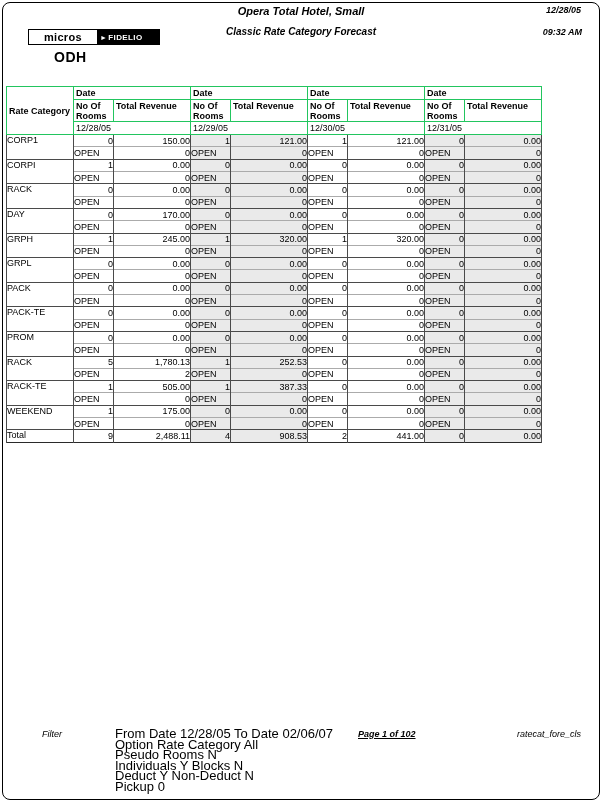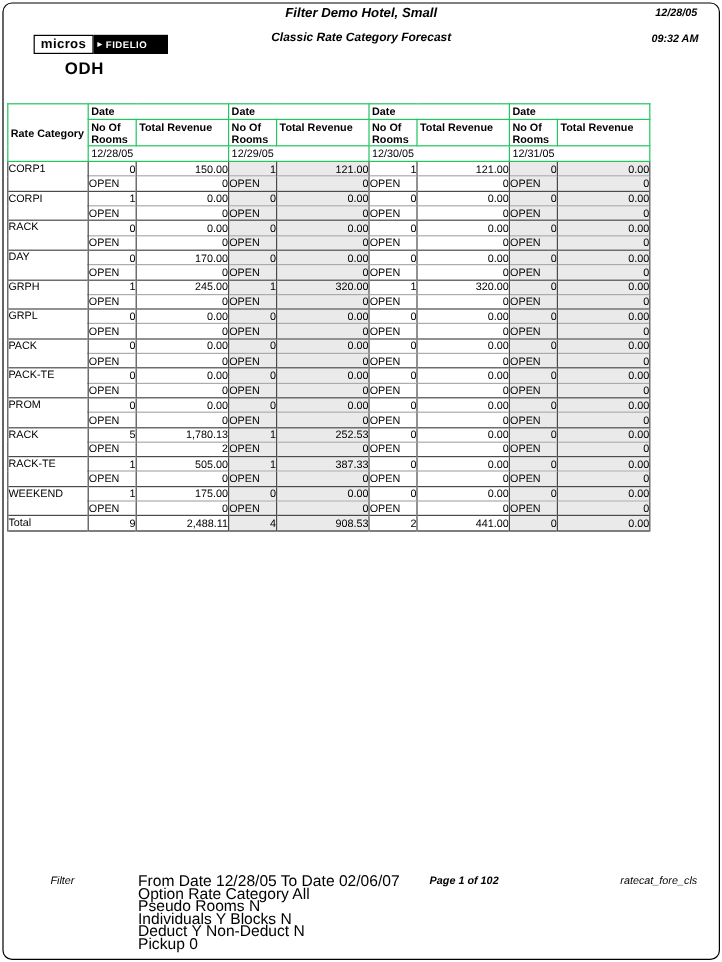--- a/index.html
+++ b/index.html
@@ -7,21 +7,21 @@
     width:602px;height:802px;position:relative;background:#fff;
     font-family:"Liberation Sans","DejaVu Sans",sans-serif;color:#000;
     -webkit-font-smoothing:antialiased;
   }
   .page-frame{position:absolute;left:2px;top:2px;width:596px;height:796px;
     border:1px solid #000;border-radius:8px;pointer-events:none;}
 
   
   .logo{position:absolute;left:28px;top:29px;display:flex;align-items:stretch;height:16px;}
   .logo-micros{border:1px solid #000;background:#fff;font-weight:bold;font-size:11px;
-    line-height:14px;padding:0 5px;letter-spacing:.3px;}
+    line-height:14px;padding:0 15px;letter-spacing:.3px;}
   .logo-fidelio{background:#000;color:#fff;font-weight:bold;font-size:8px;
     display:flex;align-items:center;padding:0 17px 0 2px;letter-spacing:.4px;}
   .logo-arrow{font-size:7px;margin-right:1px;line-height:1;}
   .odh{position:absolute;left:54px;top:49px;font-size:14px;font-weight:bold;letter-spacing:.5px;}
   .hotel-name{position:absolute;top:5px;left:0;width:100%;text-align:center;
     font-size:11px;font-weight:bold;font-style:italic;}
   .report-title{position:absolute;top:26px;left:0;width:100%;text-align:center;
     font-size:10px;font-weight:bold;font-style:italic;}
   .print-date{position:absolute;top:5px;right:21px;font-size:9px;font-weight:bold;font-style:italic;}
   .print-time{position:absolute;top:27px;right:20px;font-size:9px;font-weight:bold;font-style:italic;}
@@ -45,37 +45,37 @@
   td.cat{padding-left:2px;vertical-align:top;padding-top:1px;}
   td.num{text-align:right;padding-right:3px;}
   td.rooms{padding-right:5px;}
   td.open-val{padding-right:0;}
   td.open-label{padding-left:1px;}
   td.band{background:#eaeaea;}
 
   
   .filter-label{position:absolute;left:42px;top:729px;font-size:9px;font-style:italic;}
   .filter-lines{position:absolute;left:115px;top:729px;font-size:13px;line-height:10.5px;}
-  .page-info{position:absolute;left:358px;top:729px;font-size:9px;font-weight:bold;font-style:italic;}
+  .page-info{position:absolute;left:358px;top:729px;font-size:9px;font-weight:bold;font-style:italic;text-decoration:underline;}
   .report-code{position:absolute;right:21px;top:729px;font-size:9px;font-style:italic;}
 </style>
 </head>
 <body>
 
 <div class="page-frame"></div>
 
 <div class="logo">
   <span class="logo-micros">micros</span>
   <span class="logo-fidelio">
       <span class="logo-arrow">►</span>
       <span>FIDELIO</span>
     </span>
 </div>
 <div class="odh">ODH</div>
-<div class="hotel-name">Filter Demo Hotel, Small</div>
+<div class="hotel-name">Opera Total Hotel, Small</div>
 <div class="report-title">Classic Rate Category Forecast</div>
 <div class="print-date">12/28/05</div>
 <div class="print-time">09:32 AM</div>
 
 <table class="forecast">
   <colgroup id="cols">
       <col style="width:67px">
       <col style="width:40px">
       <col style="width:77px">
       <col style="width:40px">

